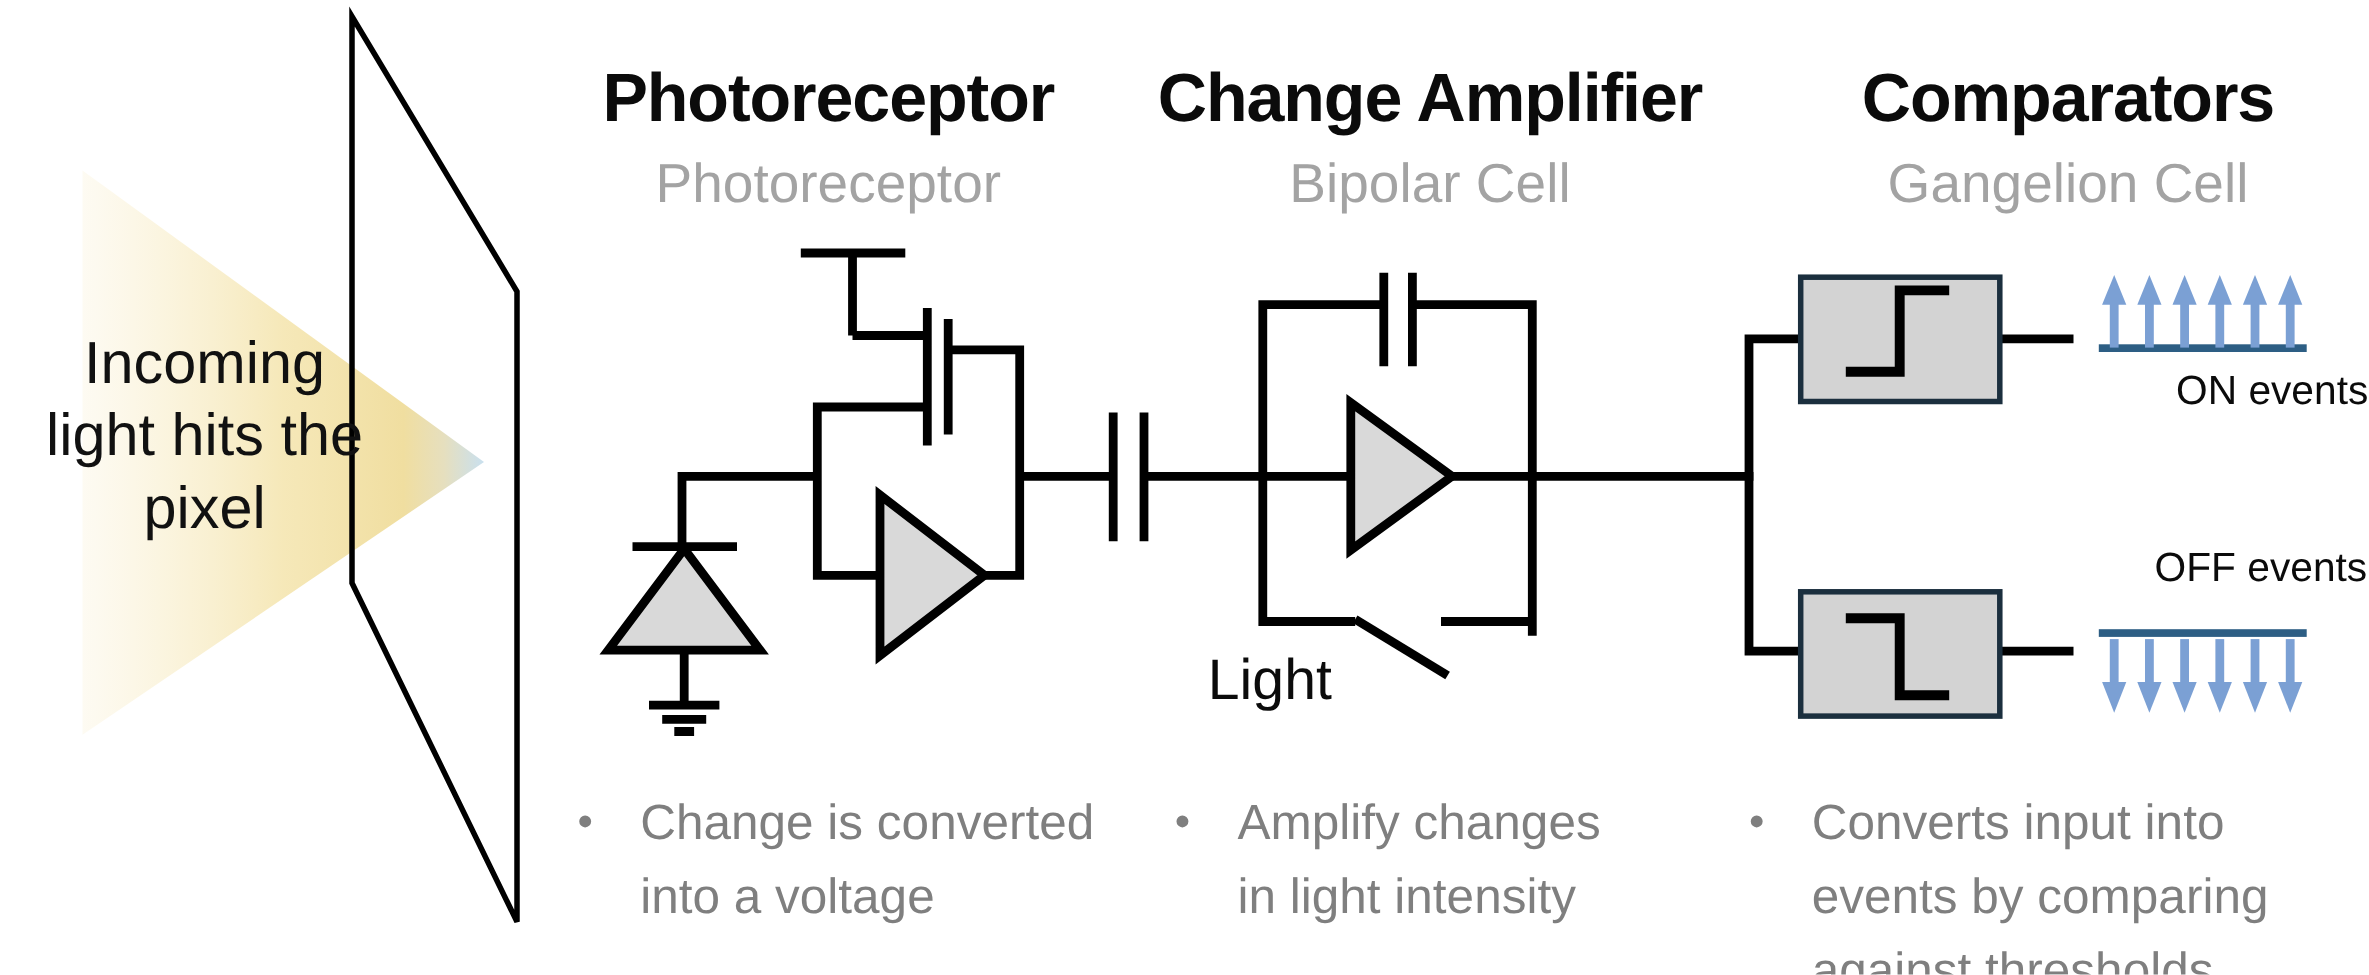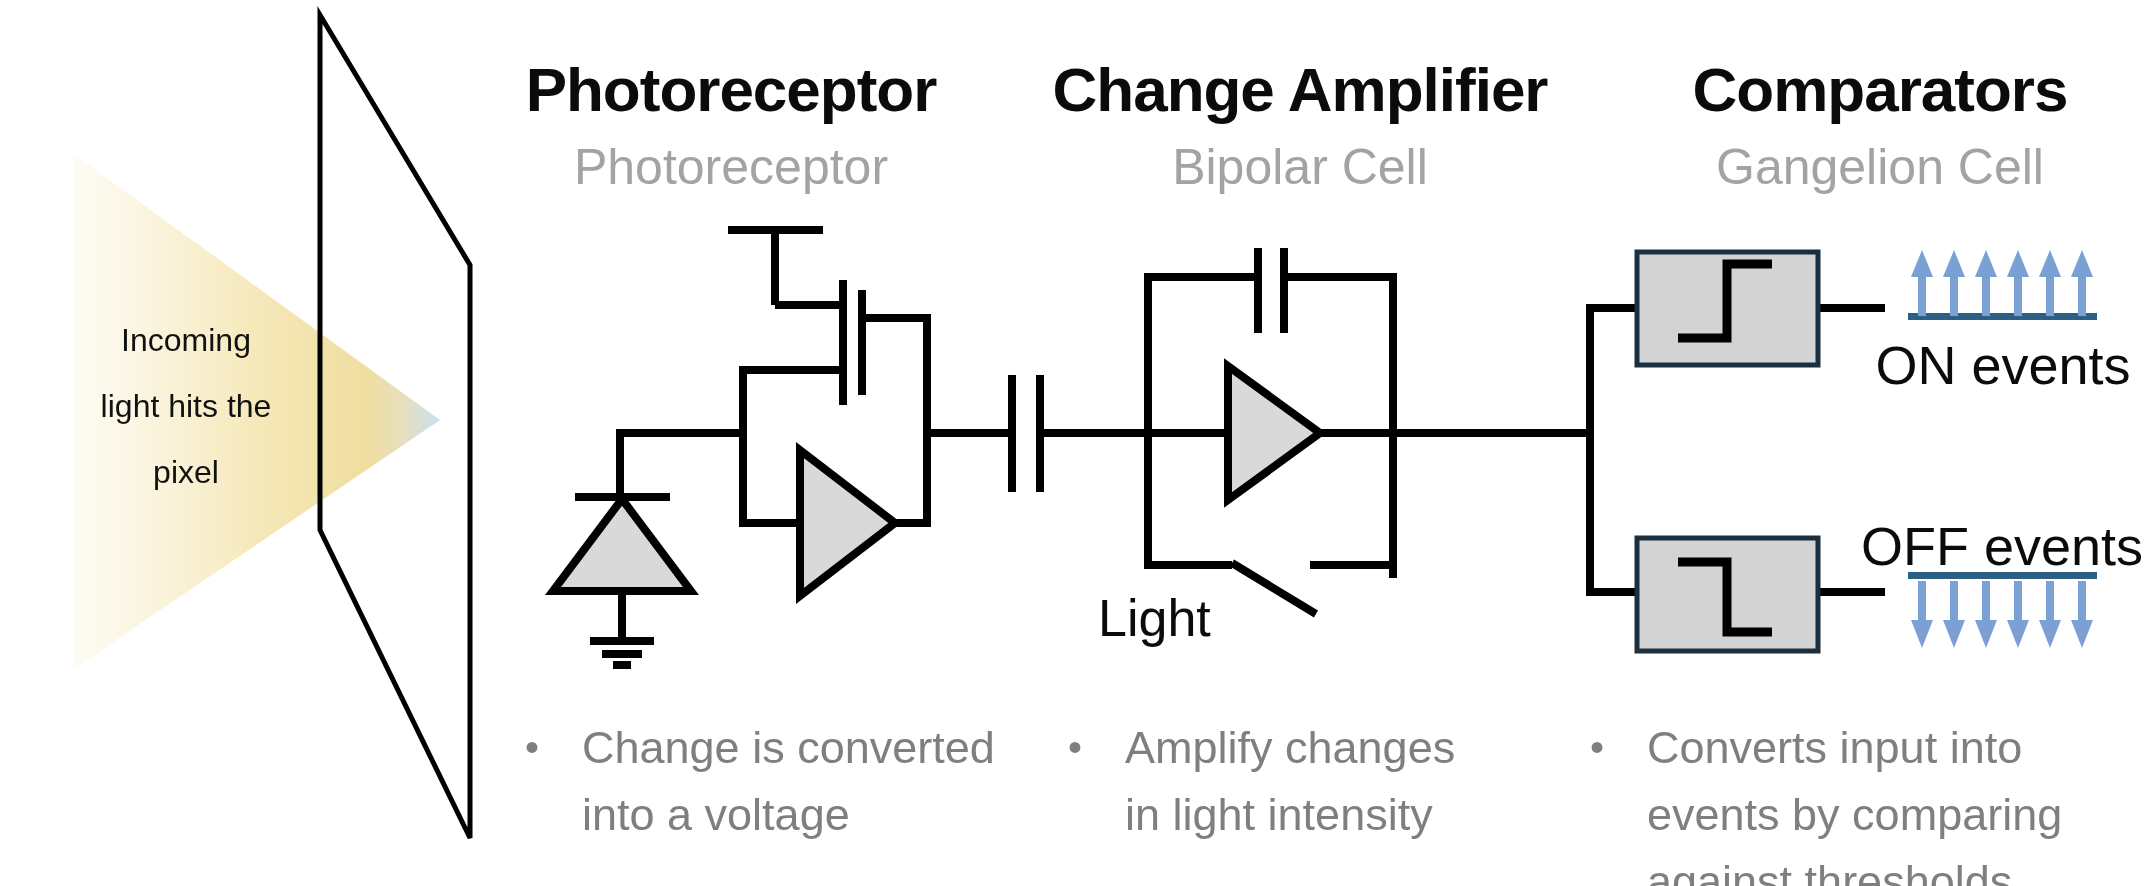--- a/index.html
+++ b/index.html
@@ -3,30 +3,30 @@
 <meta charset="utf-8">
 <style>
   html,body{margin:0;padding:0;background:#ffffff;}
   body{width:2154px;height:886px;position:relative;overflow:hidden;
        font-family:"Liberation Sans", sans-serif;color:#0d0d0d;}
   #stage{position:absolute;inset:0;width:2154px;height:886px;}
   svg{position:absolute;left:0;top:0;}
   .abs{position:absolute;}
   .preline{white-space:pre-line;}
   .incoming-label{left:16px;top:297px;width:340px;text-align:center;
-      font-size:32px;line-height:66px;color:#111111;margin-top:10px;}
+      font-size:54px;line-height:66px;color:#111111;}
   .col-title{top:54px;width:700px;text-align:center;font-size:62px;
       font-weight:bold;color:#0b0b0b;letter-spacing:-1px;}
   .col-subtitle{top:138px;width:700px;text-align:center;font-size:50px;
       color:#a3a3a3;}
-  .t-photo{left:381px;} .t-change{left:950px;} .t-comp{left:1530px;}
+  .t-photo{left:403px;} .t-change{left:950px;} .t-comp{left:1530px;}
   .reset-label{left:1098px;top:588px;font-size:52px;color:#0b0b0b;}
-  .events-label{width:300px;text-align:center;font-size:54px;color:#0b0b0b;}
+  .events-label{width:300px;text-align:right;font-size:37px;color:#0b0b0b;}
   .on-events{left:1853px;top:334px;}
-  .off-events{left:1852px;top:515px;}
+  .off-events{left:1852px;top:495px;}
   .bullet-row{display:flex;gap:34px;color:#7f7f7f;font-size:45px;line-height:67px;}
   .bullet-row .marker{width:32px;text-align:center;font-size:40px;}
   .b1{left:516px;top:714px;width:540px;}
   .b2{left:1059px;top:714px;width:540px;}
   .b3{left:1581px;top:714px;width:573px;}
 </style>
 </head>
 <body>
 
 <div id="stage">

